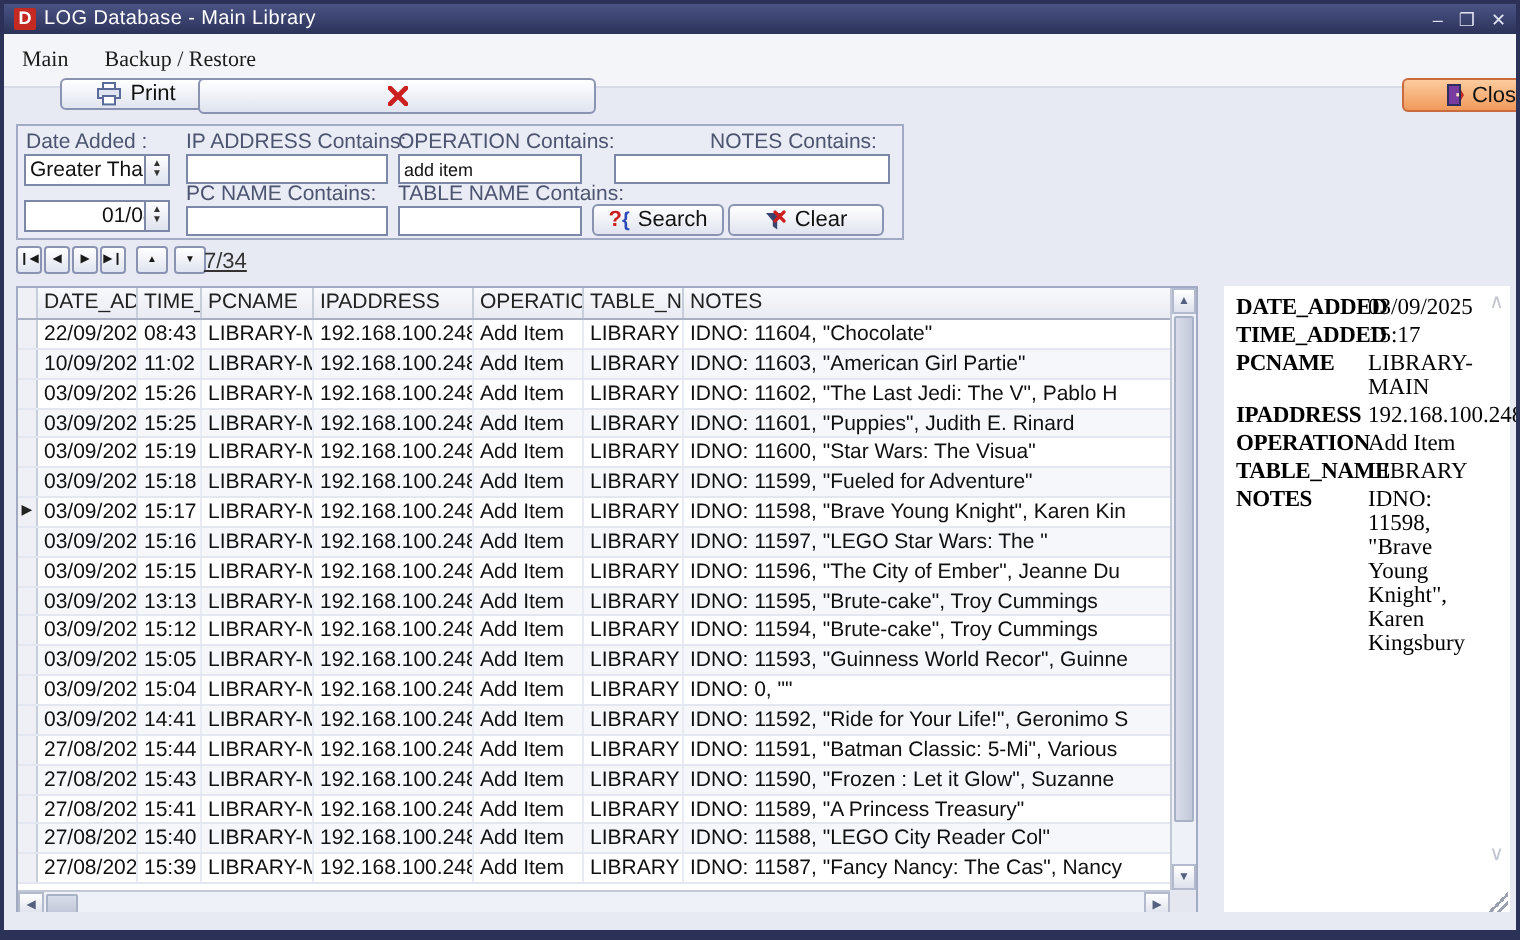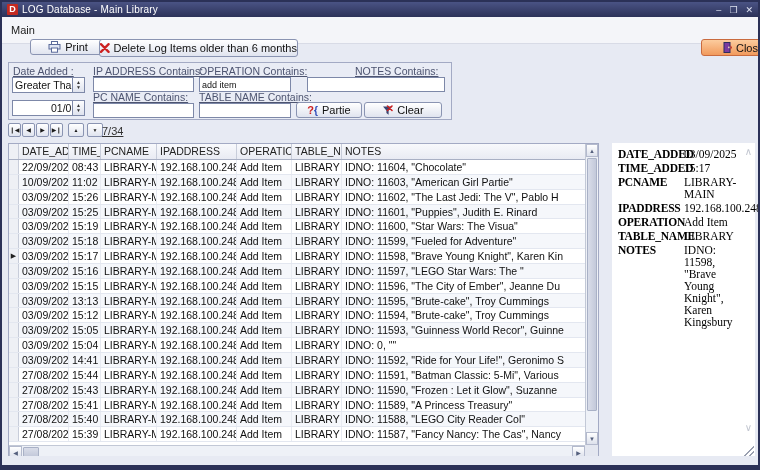--- a/index.html
+++ b/index.html
@@ -16,37 +16,37 @@
               font-size:10px; }
   .app-icon { width:11px; height:11px; background:#c42a21; color:#fff; font-weight:bold;
               font-size:9px; line-height:11px; text-align:center; border-radius:1px; flex:none; }
   .win-title { white-space:nowrap; letter-spacing:.2px; }
   .win-controls { margin-left:auto; display:flex; gap:8px; font-size:9px; color:#dfe3f2; }
   .win-controls span { cursor:default; }
 
   
   .menubar { position:absolute; left:0; top:15px; right:0; height:27px; background:#f4f5f9;
              border-bottom:1px solid #d8dbe6; display:flex; align-items:center;
-             font-size:11px; color:#1c1c1c; }
+             font-size:11px; color:#1c1c1c;font-family:Liberation Serif, serif; }
   .menu-item { padding:1px 9px; }
 
   
   .btn { position:absolute; display:flex; align-items:center; justify-content:center; gap:4px;
          font-size:11px; color:#111; background:linear-gradient(#ffffff,#e0e4ef);
          border:1px solid #8a94b2; border-radius:3px; white-space:nowrap; }
   .btn-print  { left:28px;  top:37px; width:76px;  height:16px; }
   .btn-delete { left:97px;  top:37px; width:199px; height:18px; }
   .btn-close  { left:699px; top:37px; width:68px;  height:17px;
                 background:linear-gradient(#fccc9e,#f19a5c); border-color:#c96b3f;padding-left:17px; }
   .xicon { display:inline-block; }
 
   
   .filterpanel { position:absolute; left:6px; top:60px; width:444px; height:58px;
                  border:1px solid #a3aac4; background:#e9ecf5; }
-  .flabel { position:absolute; font-size:10.5px; color:#4d5470; white-space:nowrap;text-decoration:underline; }
+  .flabel { position:absolute; font-size:10.5px; color:#4d5470; white-space:nowrap; }
   .finput { position:absolute; height:15px; background:#fff; border:1px solid #7d88a8;
             font-size:10px; font-family:"Liberation Sans",sans-serif; padding:0 2px; color:#111; }
   .fcombo { position:absolute; height:16px; background:#fff; border:1px solid #7d88a8;
             font-size:10.5px; color:#111; display:flex; align-items:center; }
   .fcombo .txt { flex:1; overflow:hidden; white-space:nowrap; padding-left:2px; }
   .spin { width:12px; height:100%; flex:none; border-left:1px solid #7d88a8;
           background:linear-gradient(#fdfdfe,#dfe3ee); display:flex; flex-direction:column;
           align-items:center; justify-content:center; font-size:5px; line-height:5px; color:#333; }
   .btn-small { position:absolute; top:39px; height:16px; display:flex; align-items:center;
                justify-content:center; gap:4px; font-size:11px; color:#111;
@@ -126,36 +126,36 @@
     <span class="win-title">LOG Database - Main Library</span>
     <span class="win-controls">
       <span>–</span>
       <span>❒</span>
       <span>✕</span>
     </span>
   </div>
 
   <div class="menubar">
     <span class="menu-item">Main</span>
+    <span class="menu-item">Backup / Restore</span>
   </div>
 
   <div class="btn btn-print">
     <svg width="13" height="12" viewBox="0 0 13 12">
       <rect x="3.5" y="0.5" width="6" height="3" fill="#ffffff" stroke="#5a6a9a"></rect>
       <rect x="1" y="3.5" width="11" height="4.5" fill="#dfe5f2" stroke="#5a6a9a"></rect>
       <rect x="3.5" y="7" width="6" height="4.2" fill="#ffffff" stroke="#5a6a9a"></rect>
     </svg>
     <span>Print</span>
   </div>
 
   <div class="btn btn-delete">
     <svg class="xicon" width="10" height="10" viewBox="0 0 10 10">
       <path d="M1 1 L9 9 M9 1 L1 9" stroke="#cc2020" stroke-width="2.4" stroke-linecap="round"></path>
     </svg>
-    <span>Delete Log Items older than 6 months</span>
   </div>
 
   <div class="btn btn-close">
     <svg width="9" height="11" viewBox="0 0 9 11">
       <rect x="1" y="0.5" width="6" height="10" fill="#7a3ba0" stroke="#2d2d5e"></rect>
       <rect x="5.2" y="4.6" width="1.3" height="1.6" fill="#ffe9c8"></rect>
       <path d="M7.5 3 L9 5.5 L7.5 8 Z" fill="#c42a21"></path>
     </svg>
     <span>Close</span>
   </div>
@@ -189,21 +189,21 @@
     <input class="finput" style="left: 190px; top: 14px; width: 92px; font-size: 9px;" value="add item">
 
     <span class="flabel" style="left:190px; top:28px;">TABLE NAME Contains:</span>
     <input class="finput" style="left: 190px; top: 40px; width: 92px;" value="">
 
     <span class="flabel" style="left:298px; top:2px;margin-left:48px;">NOTES Contains:</span>
     <input class="finput" style="left: 298px; top: 14px; width: 138px;" value="">
 
     <div class="btn-small btn-search">
       <span><span class="q-red">?</span><span class="b-blue">{</span></span>
-      <span>Partie</span>
+      <span>Search</span>
     </div>
     <div class="btn-small btn-clear">
       <svg width="11" height="11" viewBox="0 0 11 11">
         <path d="M1 1.5 h9 l-3.4 4 v4.2 l-2.2 -1.6 V5.5 Z" fill="#3a4470"></path>
         <path d="M5.5 1 L10 5.5 M10 1 L5.5 5.5" stroke="#cc2020" stroke-width="1.6" stroke-linecap="round"></path>
       </svg>
       <span>Clear</span>
     </div>
   </div>
 

